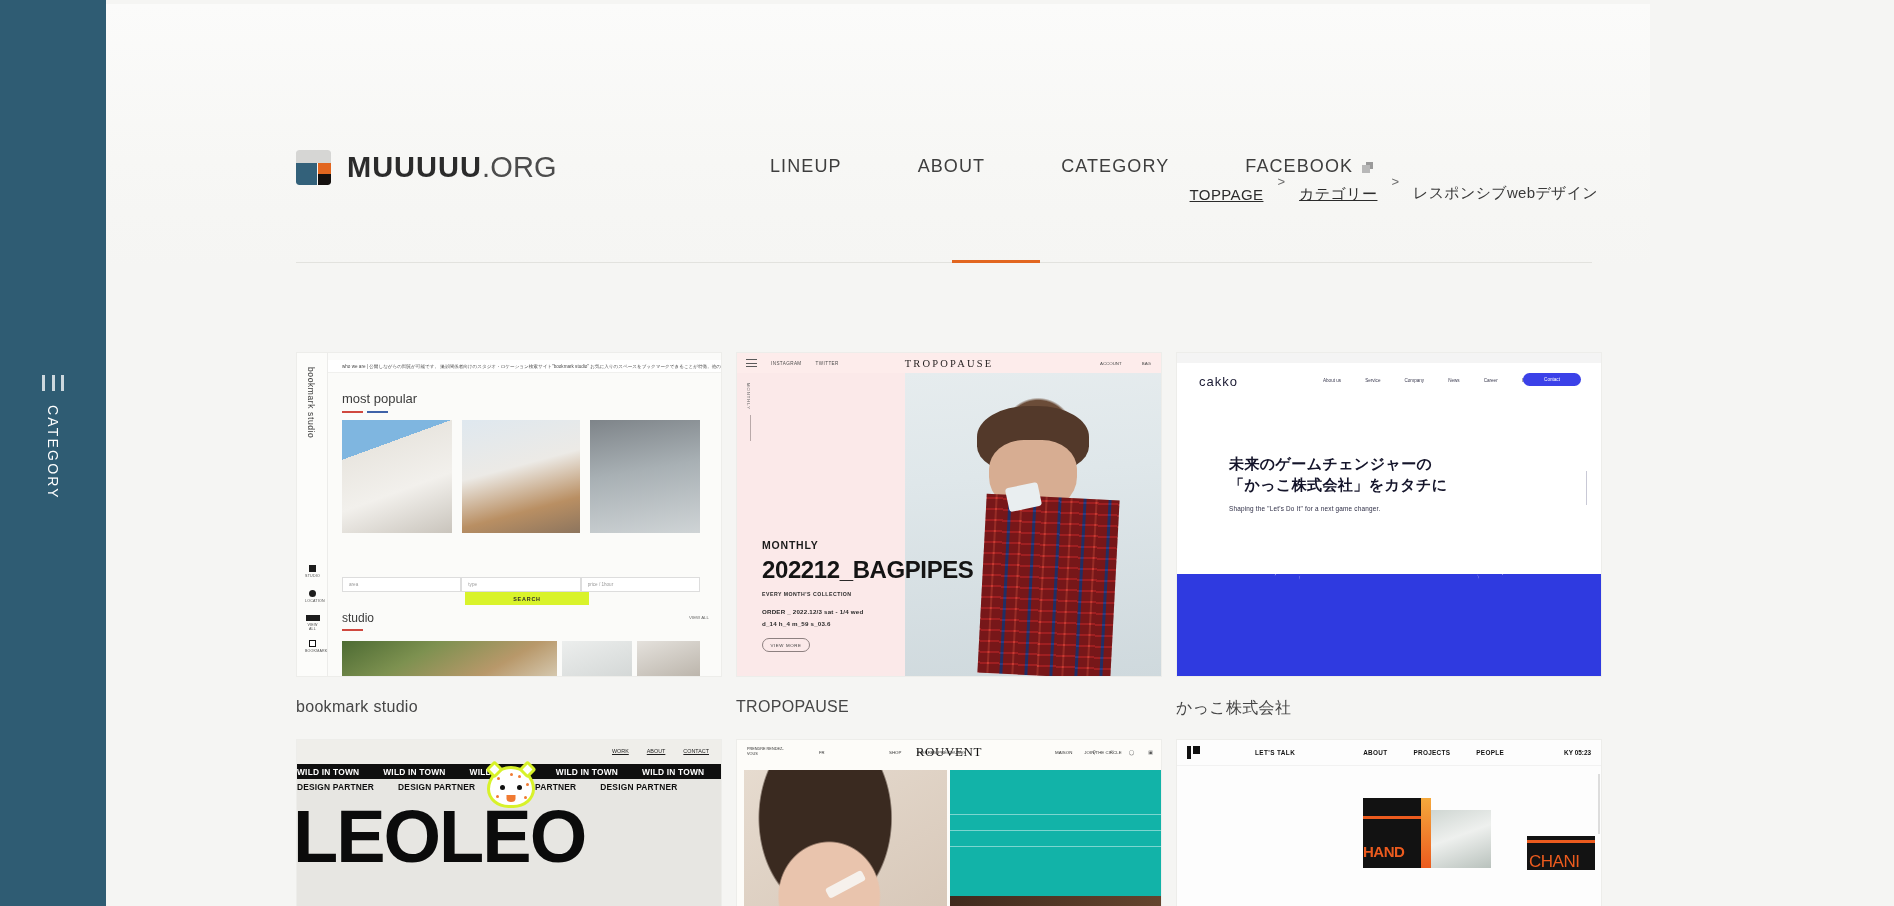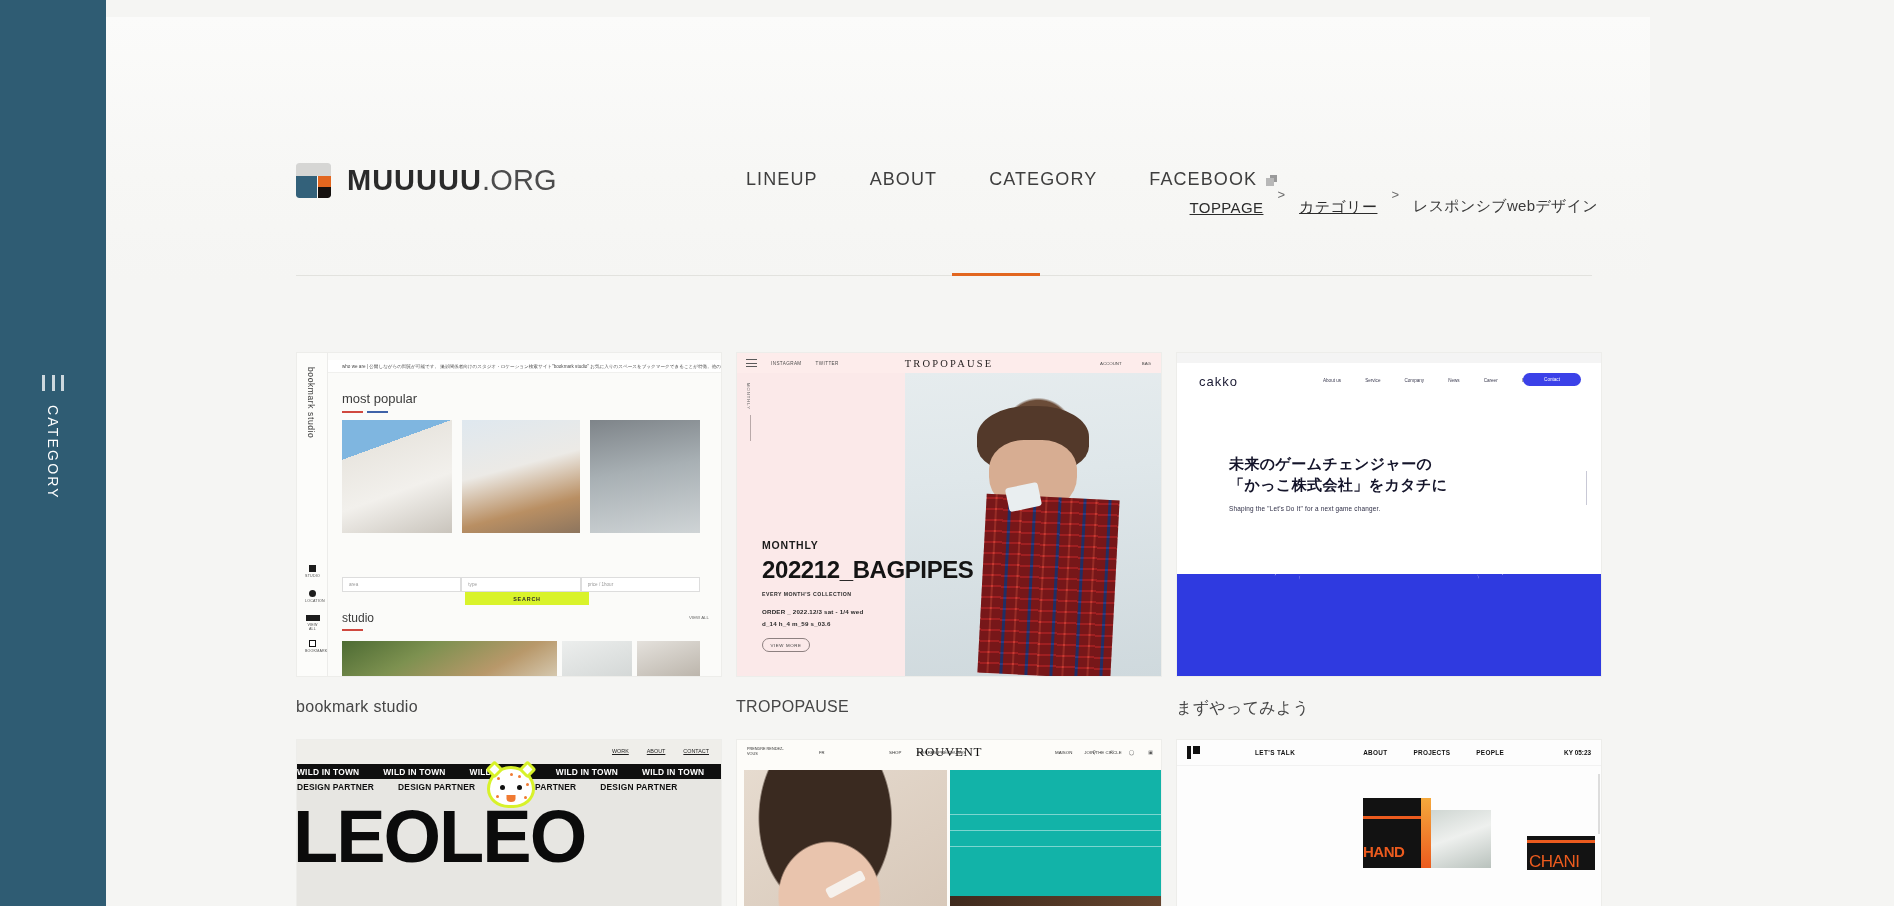--- a/index.html
+++ b/index.html
@@ -36,21 +36,21 @@
 
   
   #page {
     position: absolute; left: 106px; top: 0;
     width: 1788px; height: 906px;
     background: #f5f5f3;
   }
 
   
   #header {
-    position: absolute; left: 0; top: 17px; width: 1544px; height: 262px;
+    position: absolute; left: 0; top: 4px; width: 1544px; height: 262px;
     background: linear-gradient(180deg,#fbfbfa 0%, #f7f7f5 60%, #f5f5f3 100%);
   }
   #header-rule {
     position: absolute; left: 190px; top: 258px; width: 1296px; height: 1px;
     background: #e2e2de;
   }
   #active-underline {
     position: absolute; left: 846px; top: 256px; width: 88px; height: 3px;
     background: #e2661f;
   }
@@ -66,21 +66,21 @@
   #brand-mark .tr    { left: 22px; top: 13px; width: 13px; height: 11px; background: #e2661f; }
   #brand-mark .br    { left: 22px; top: 24px; width: 13px; height: 11px; background: #15110f; border-radius:0 0 3px 0;}
   #brand-text { margin-left: 16px; font-size: 29px; letter-spacing: 0.2px; white-space: nowrap; }
   #brand-text .bold { font-weight: 700; color: #2b2b2b; letter-spacing: 1px; }
   #brand-text .light { font-weight: 400; color: #4c4c4c; }
 
   #mainnav { position: absolute; left: 640px; top: 152px; display: flex; align-items: center; }
   .navitem {
     font-size: 18px; color: #3e3e3e; letter-spacing: 1.1px;
     margin-right: 52px; white-space: nowrap; cursor: pointer;
-    display: flex; align-items: center;
+    display: flex; align-items: center; margin-left: 24px;
   }
   .navitem:last-child { margin-right: 0; }
   .ext-icon {
     display: inline-block; position: relative;
     width: 11px; height: 11px; margin-left: 9px; margin-bottom: -1px;
   }
   .ext-icon b { position: absolute; display: block; background: #9a9a9a; }
   .ext-icon b.back { right: 0; top: 0; width: 7px; height: 7px; }
   .ext-icon b.front { left: 0; bottom: 0; width: 8px; height: 8px; background: #b8b8b8; }
 
@@ -403,21 +403,21 @@
           <div>未来のゲームチェンジャーの</div>
           <div>「かっこ株式会社」をカタチに</div>
         </div>
         <div class="h2">Shaping the "Let's Do It" for a next game changer.</div>
         <div class="scrollline"></div>
         <div class="blue">
           <div class="arc"></div>
           <div class="arc2"></div>
         </div>
       </div>
-      <div class="caption">まずやってみよう</div>
+      <div class="caption">かっこ株式会社</div>
     </div>
 
     <div class="card short">
       <div class="thumb t4">
         <div class="top">
           <div class="nav">
             <span>WORK</span>
             <span>ABOUT</span>
             <span>CONTACT</span>
           </div>

